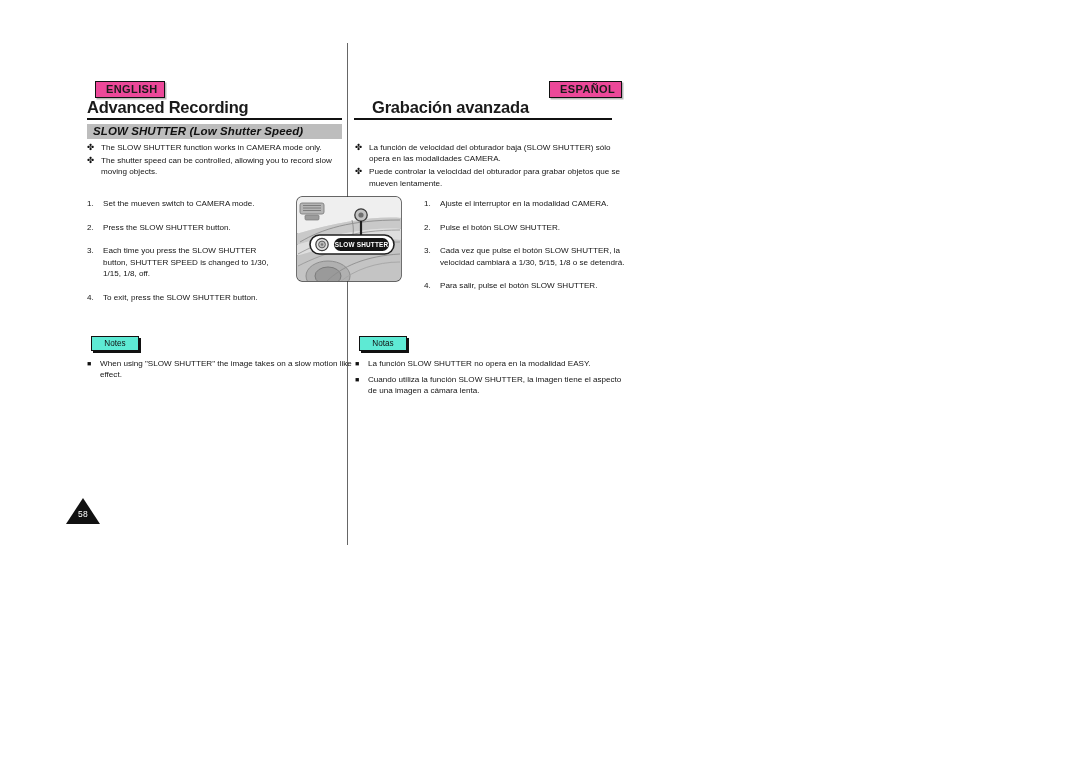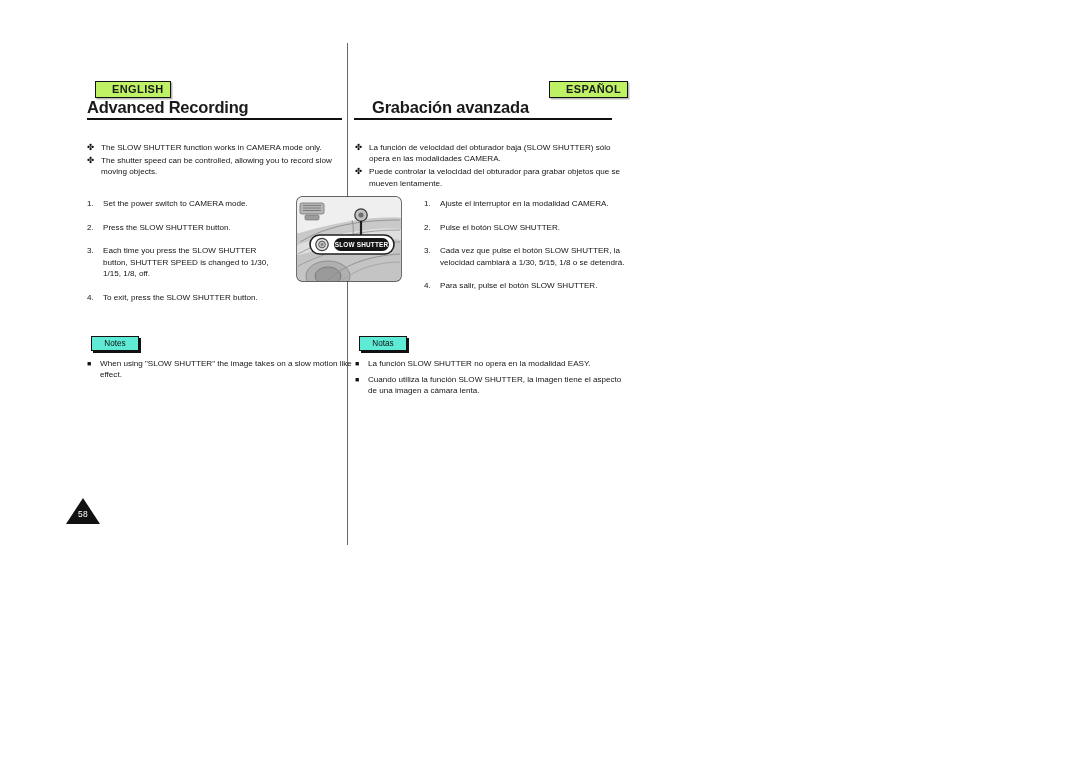--- a/index.html
+++ b/index.html
@@ -29,26 +29,26 @@
     width: 1px;
     height: 502px;
     background: #666;
   }
 
   
   .lang-badge {
     position: absolute;
     border: 1px solid #111;
     box-shadow: 1.5px 1.5px 0 #b9b9b9;
-    padding: 1px 6px 2px 16px;
+    padding: 1px 6px 2px 10px;
     font-size: 11px;
     font-weight: bold;
     letter-spacing: 0.4px;
     line-height: 12px;
-    background: #bef264;
+    background: #ec4899;
   }
   #lang-en { left: 95px; top: 81px; }
   #lang-es { left: 549px; top: 81px; }
 
   
   .chapter-title {
     position: absolute;
     font-size: 16.5px;
     font-weight: bold;
     letter-spacing: -0.2px;
@@ -195,36 +195,37 @@
 <div class="page">
 
   <div class="center-rule"></div>
 
   <div class="lang-badge" id="lang-en">ENGLISH</div>
 
   <div class="chapter-title" id="chapter-en">Advanced Recording</div>
 
   <div class="title-rule" id="rule-en"></div>
 
+  <div class="section-bar" id="section-en">SLOW SHUTTER (Low Shutter Speed)</div>
 
   <div class="col" id="intro-en">
     <div class="bullet-row">
       <span class="bullet-mark">✤</span>
       <span class="bullet-text">The SLOW SHUTTER function works in CAMERA mode only.</span>
     </div>
     <div class="bullet-row">
       <span class="bullet-mark">✤</span>
       <span class="bullet-text">The shutter speed can be controlled, allowing you to record slow moving objects.</span>
     </div>
   </div>
 
   <div class="col" id="steps-en">
     <div class="step-row">
       <span class="step-num">1.</span>
-      <span class="step-text">Set the power switch to CAMERA mode.</span>
+      <span class="step-text">Set the mueven switch to CAMERA mode.</span>
     </div>
     <div class="step-row">
       <span class="step-num">2.</span>
       <span class="step-text">Press the SLOW SHUTTER button.</span>
     </div>
     <div class="step-row">
       <span class="step-num">3.</span>
       <span class="step-text">Each time you press the SLOW SHUTTER button, SHUTTER SPEED is changed to 1/30, 1/15, 1/8, off.</span>
     </div>
     <div class="step-row">

